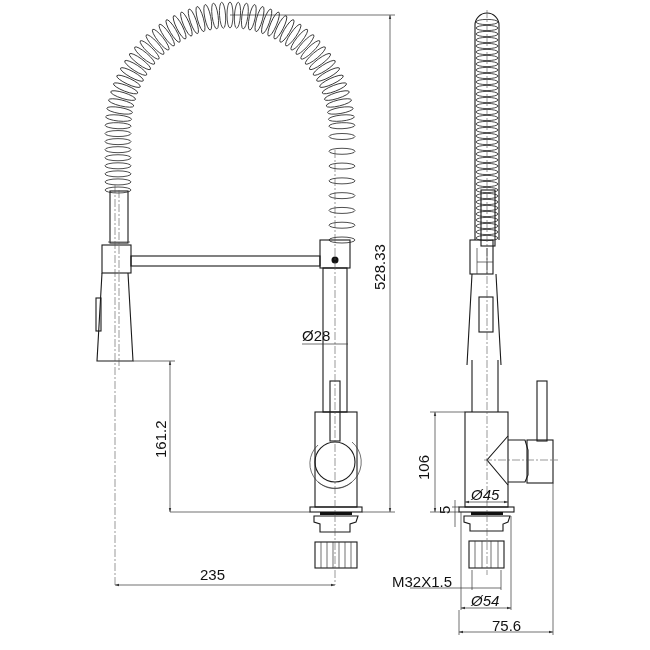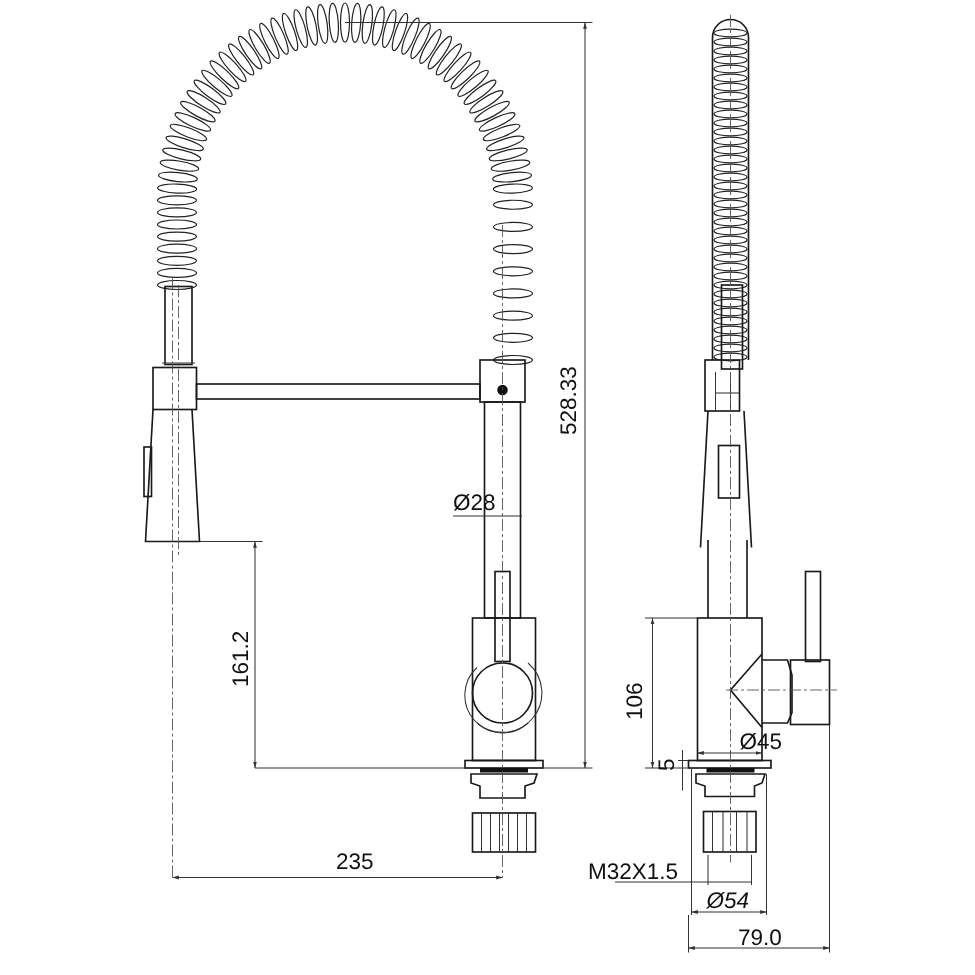--- a/index.html
+++ b/index.html
@@ -238,20 +238,20 @@
     <line class="dim" x1="461" y1="608" x2="511" y2="608" marker-start="url(#ar)" marker-end="url(#ar)"></line>
 
     <line class="dim" x1="459" y1="610" x2="459" y2="635"></line>
     <line class="dim" x1="553" y1="483" x2="553" y2="635"></line>
     <line class="dim" x1="459" y1="632" x2="553" y2="632" marker-start="url(#ar)" marker-end="url(#ar)"></line>
   </g>
 </svg>
 
 <div class="lbl rot" style="left:372px; top:290px;">528.33</div>
 <div class="lbl rot" style="left:153px; top:458px;">161.2</div>
-<div class="lbl" style="left:224px; top:567px;text-align:center;">235</div>
+<div class="lbl" style="left:200px; top:567px;text-align:center;">235</div>
 <div class="lbl" style="left:302px; top:328px;">Ø28</div>
 <div class="lbl rot" style="left:416px; top:480px;">106</div>
 <div class="lbl rot" style="left:437px; top:514px;">5</div>
-<div class="lbl" style="left:493px; top:487px;">Ø45</div>
+<div class="lbl" style="left:471px; top:487px;font-style:italic;">Ø45</div>
 <div class="lbl" style="left:392px; top:574px;">M32X1.5</div>
 <div class="lbl" style="left:471px; top:593px;font-style:italic;">Ø54</div>
-<div class="lbl" style="left:492px; top:618px;">79.0</div>
+<div class="lbl" style="left:492px; top:618px;">75.6</div>
 
 </body></html>

